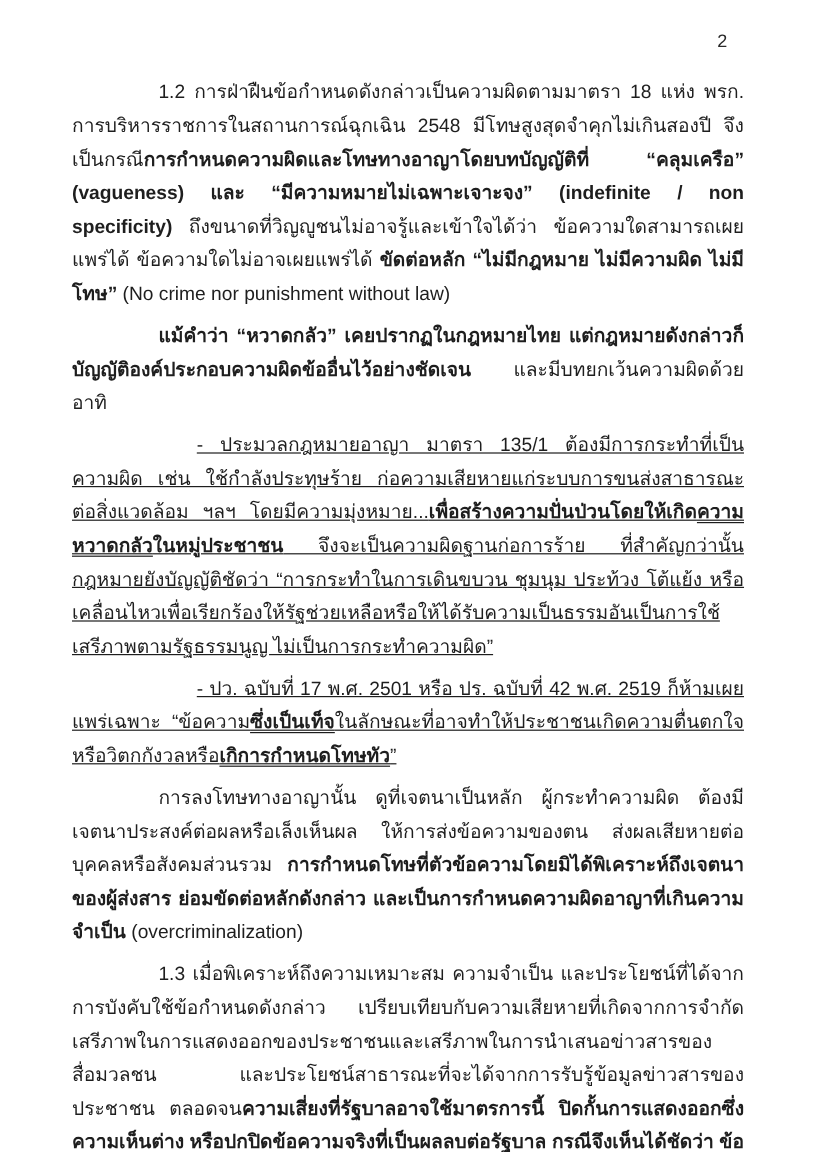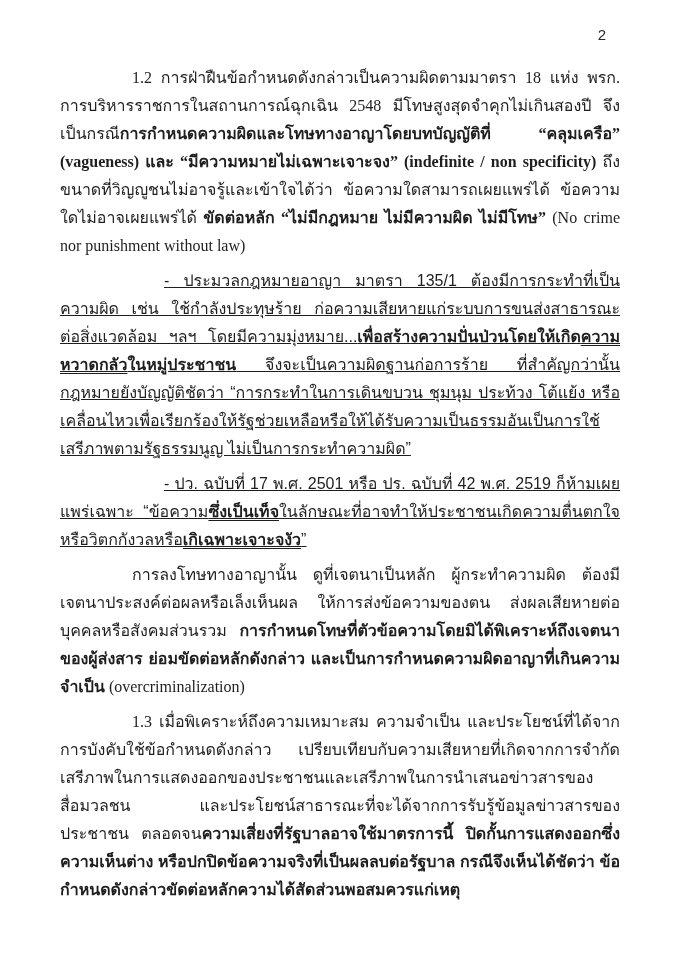--- a/index.html
+++ b/index.html
@@ -26,30 +26,31 @@
     top: 64px; left: 60px; right: 58px;
   }
   p.para {
     margin: 0 0 7px 0;
     font-size: 16px;
     line-height: 28px;
     text-align: justify;
     color: #1e1e1e;
     word-break: normal;
   }
-  .indent-para { text-indent: 72px; font-family: Liberation Serif, serif; }
+  .indent-para { text-indent: 72px; }
   .indent-dash { text-indent: 104px; text-decoration: underline; }
   .b { font-weight: bold; }
   .u { text-decoration: underline; text-underline-offset: 3px; }
 </style>
 </head>
 <body>
 
 <div class="page">
   <div class="page-number">2</div>
   <div class="content">
       <p class="para indent-para"><span>1.2 การฝ่าฝืนข้อกำหนดดังกล่าวเป็นความผิดตามมาตรา 18 แห่ง พรก. การบริหารราชการในสถานการณ์ฉุกเฉิน 2548 มีโทษสูงสุดจำคุกไม่เกินสองปี จึงเป็นกรณี</span><span class="b">การกำหนดความผิดและโทษทางอาญาโดยบทบัญญัติที่ “คลุมเครือ” (vagueness) และ “มีความหมายไม่เฉพาะเจาะจง” (indefinite / non specificity)</span><span> ถึงขนาดที่วิญญูชนไม่อาจรู้และเข้าใจได้ว่า ข้อความใดสามารถเผยแพร่ได้ ข้อความใดไม่อาจเผยแพร่ได้ </span><span class="b">ขัดต่อหลัก “ไม่มีกฎหมาย ไม่มีความผิด ไม่มีโทษ”</span><span> (No crime nor punishment without law)</span></p>
+      <p class="para indent-para"><span class="b">แม้คำว่า “หวาดกลัว” เคยปรากฏในกฎหมายไทย แต่กฎหมายดังกล่าวก็บัญญัติองค์ประกอบความผิดข้ออื่นไว้อย่างชัดเจน</span><span> และมีบทยกเว้นความผิดด้วย อาทิ</span></p>
       <p class="para indent-dash"><span>- ประมวลกฎหมายอาญา มาตรา 135/1 ต้องมีการกระทำที่เป็นความผิด เช่น ใช้กำลังประทุษร้าย ก่อความเสียหายแก่ระบบการขนส่งสาธารณะ ต่อสิ่งแวดล้อม ฯลฯ โดยมีความมุ่งหมาย...</span><span class="b">เพื่อสร้างความปั่นป่วนโดยให้เกิด</span><span class="b u">ความหวาดกลัว</span><span class="b">ในหมู่ประชาชน</span><span> จึงจะเป็นความผิดฐานก่อการร้าย ที่สำคัญกว่านั้น กฎหมายยังบัญญัติชัดว่า “การกระทำในการเดินขบวน ชุมนุม ประท้วง โต้แย้ง หรือเคลื่อนไหวเพื่อเรียกร้องให้รัฐช่วยเหลือหรือให้ได้รับความเป็นธรรมอันเป็นการใช้เสรีภาพตามรัฐธรรมนูญ ไม่เป็นการกระทำความผิด”</span></p>
-      <p class="para indent-dash"><span>- ปว. ฉบับที่ 17 พ.ศ. 2501 หรือ ปร. ฉบับที่ 42 พ.ศ. 2519 ก็ห้ามเผยแพร่เฉพาะ “ข้อความ</span><span class="b u">ซึ่งเป็นเท็จ</span><span>ในลักษณะที่อาจทำให้ประชาชนเกิดความตื่นตกใจหรือวิตกกังวลหรือ</span><span class="b u">เกิเฉพาะเจาะจงัว</span><span>”</span></p>
+      <p class="para indent-dash"><span>- ปว. ฉบับที่ 17 พ.ศ. 2501 หรือ ปร. ฉบับที่ 42 พ.ศ. 2519 ก็ห้ามเผยแพร่เฉพาะ “ข้อความ</span><span class="b u">ซึ่งเป็นเท็จ</span><span>ในลักษณะที่อาจทำให้ประชาชนเกิดความตื่นตกใจหรือวิตกกังวลหรือ</span><span class="b u">เกิการกำหนดโทษทัว</span><span>”</span></p>
       <p class="para indent-para"><span>การลงโทษทางอาญานั้น ดูที่เจตนาเป็นหลัก ผู้กระทำความผิด ต้องมีเจตนาประสงค์ต่อผลหรือเล็งเห็นผล ให้การส่งข้อความของตน ส่งผลเสียหายต่อบุคคลหรือสังคมส่วนรวม </span><span class="b">การกำหนดโทษที่ตัวข้อความโดยมิได้พิเคราะห์ถึงเจตนาของผู้ส่งสาร ย่อมขัดต่อหลักดังกล่าว และเป็นการกำหนดความผิดอาญาที่เกินความจำเป็น</span><span> (overcriminalization)</span></p>
       <p class="para indent-para"><span>1.3 เมื่อพิเคราะห์ถึงความเหมาะสม ความจำเป็น และประโยชน์ที่ได้จากการบังคับใช้ข้อกำหนดดังกล่าว เปรียบเทียบกับความเสียหายที่เกิดจากการจำกัดเสรีภาพในการแสดงออกของประชาชนและเสรีภาพในการนำเสนอข่าวสารของสื่อมวลชน และประโยชน์สาธารณะที่จะได้จากการรับรู้ข้อมูลข่าวสารของประชาชน ตลอดจน</span><span class="b">ความเสี่ยงที่รัฐบาลอาจใช้มาตรการนี้ ปิดกั้นการแสดงออกซึ่งความเห็นต่าง หรือปกปิดข้อความจริงที่เป็นผลลบต่อรัฐบาล กรณีจึงเห็นได้ชัดว่า ข้อกำหนดดังกล่าวขัดต่อหลักความได้สัดส่วนพอสมควรแก่เหตุ</span></p>
     </div>
 </div>
 
 </body></html>

